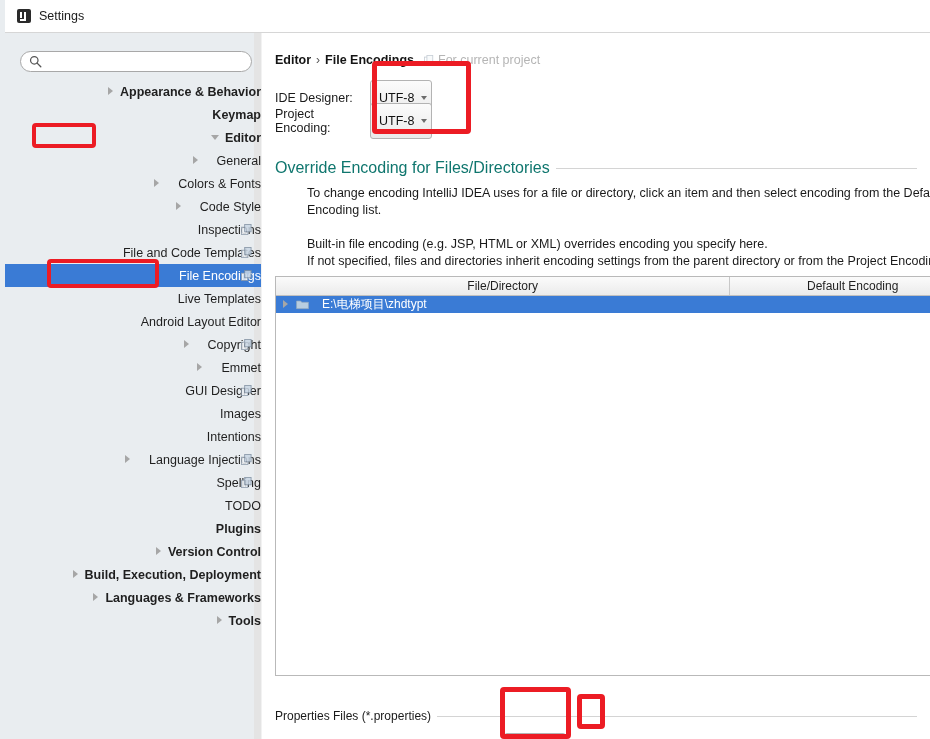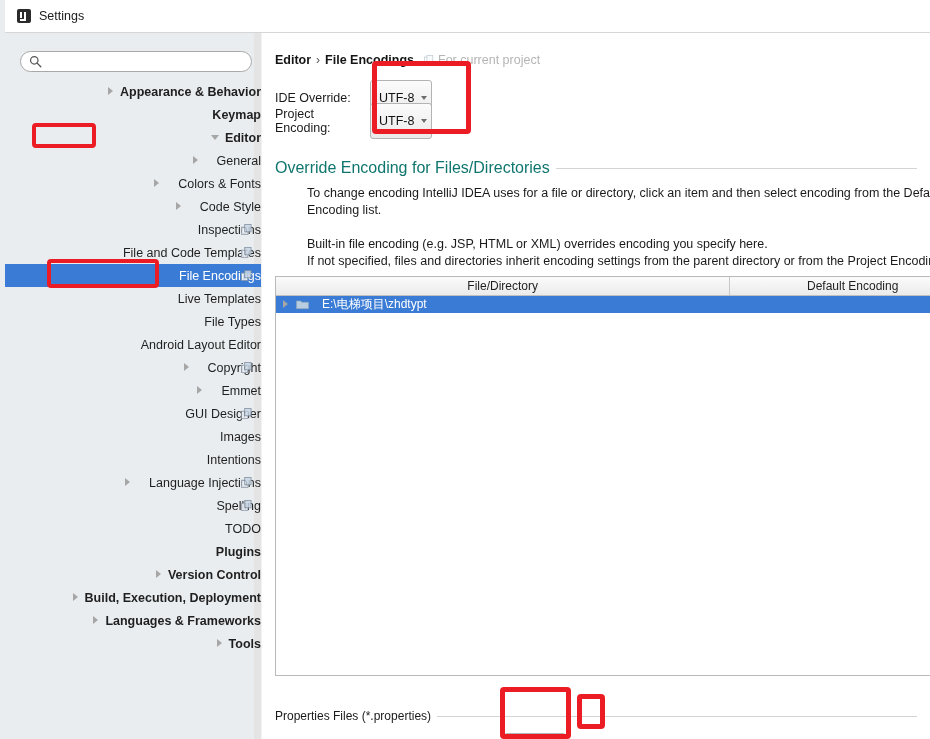--- a/index.html
+++ b/index.html
@@ -221,24 +221,20 @@
             <rect x="0.5" y="3.5" width="7" height="8" fill="#eef2f6" stroke="#8d9bab" stroke-width="1"></rect>
             <rect x="4" y="0.5" width="7" height="8" fill="#c9d6e4" stroke="#7f8fa1" stroke-width="1"></rect>
           </svg>
         </div>
         <div class="tree-row d1">
           <span class="tw "></span>
           <span class="tree-label">Live Templates</span>
         </div>
         <div class="tree-row d1">
           <span class="tw "></span>
-          <span class="tree-label">File Types</span>
-        </div>
-        <div class="tree-row d1">
-          <span class="tw "></span>
           <span class="tree-label">Android Layout Editor</span>
         </div>
         <div class="tree-row d1">
           <span class="tw closed"></span>
           <span class="tree-label">Copyright</span>
           <svg class="copy-icon" viewBox="0 0 12 12">
             <rect x="0.5" y="3.5" width="7" height="8" fill="#eef2f6" stroke="#8d9bab" stroke-width="1"></rect>
             <rect x="4" y="0.5" width="7" height="8" fill="#c9d6e4" stroke="#7f8fa1" stroke-width="1"></rect>
           </svg>
         </div>
@@ -314,21 +310,21 @@
       <span id="for-current-project">
         <svg id="fcp-icon" viewBox="0 0 12 12">
           <rect x="0.5" y="2.5" width="7" height="9" fill="#ffffff" stroke="#9aa7b5" stroke-width="1"></rect>
           <rect x="3.5" y="0.5" width="7" height="9" fill="#f3f6f9" stroke="#9aa7b5" stroke-width="1"></rect>
         </svg>
         <span>For current project</span>
       </span>
     </div>
 
     <div class="field-row" style="left:13px;top:47px;">
-      <span class="field-label" style="width:95px;">IDE Override:</span>
+      <span class="field-label" style="width:95px;">IDE Designer:</span>
       <span class="combo" style="width:62px;">
         <span>UTF-8</span>
         <span class="caret"></span>
       </span>
     </div>
 
     <div class="field-row" style="left:13px;top:70px;">
       <span class="field-label" style="width:95px;">Project Encoding:</span>
       <span class="combo" style="width:62px;">
         <span>UTF-8</span>

